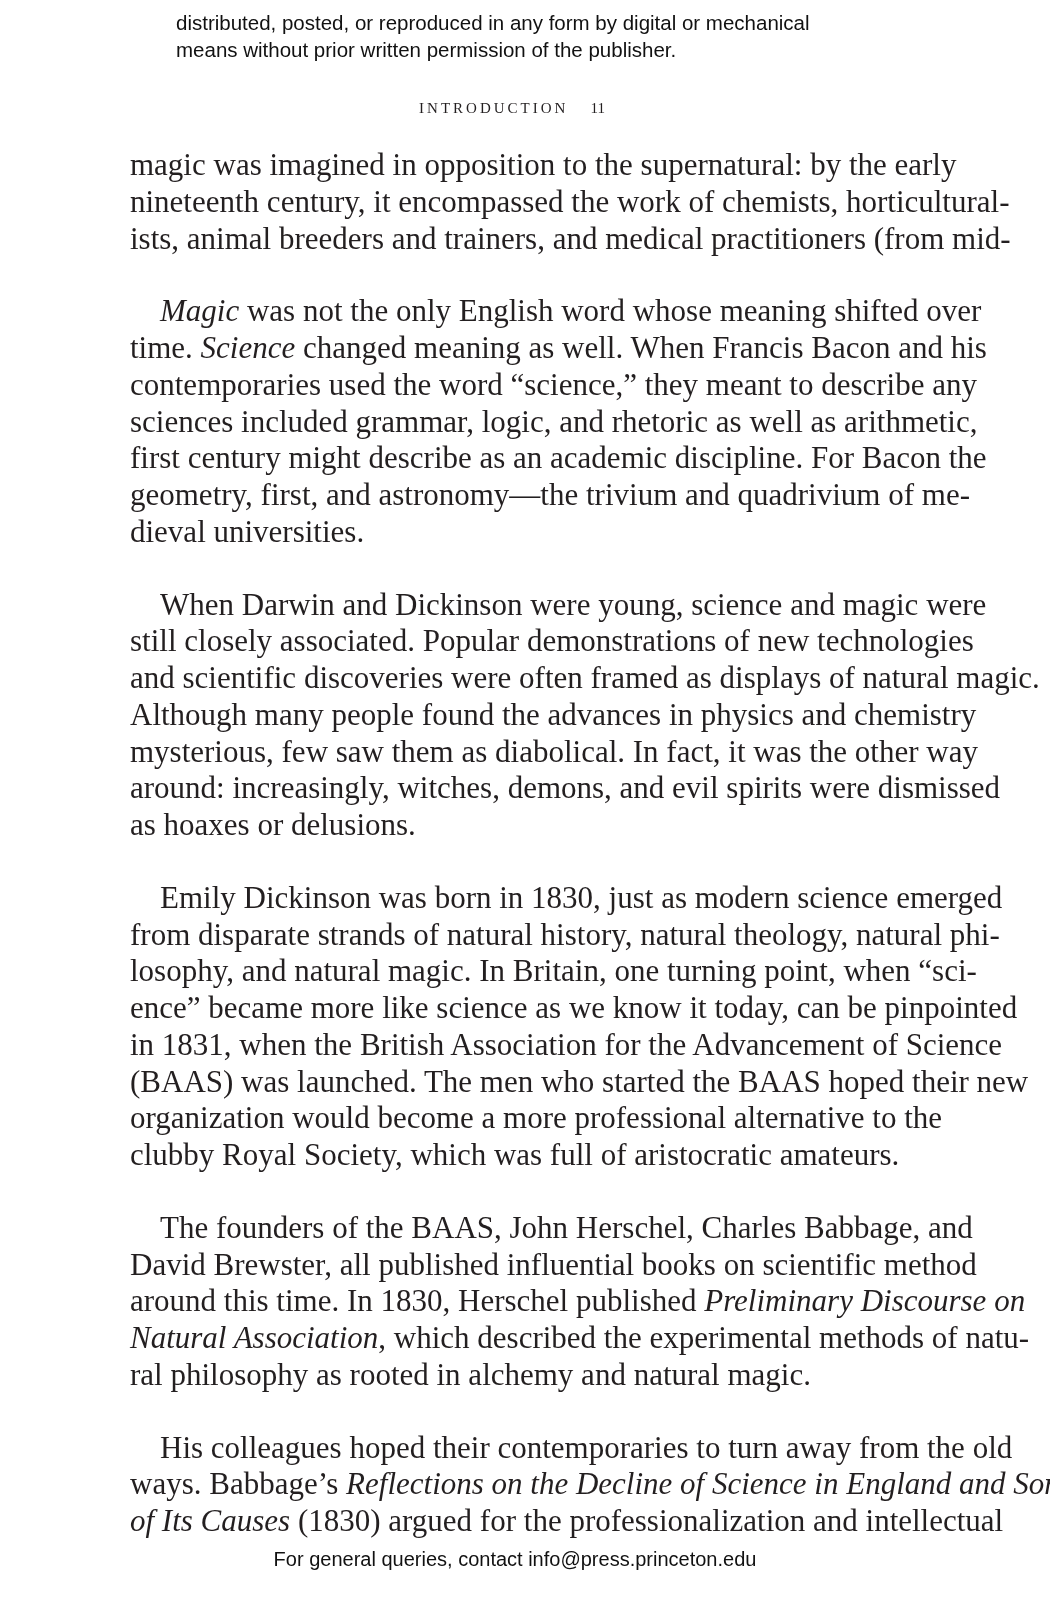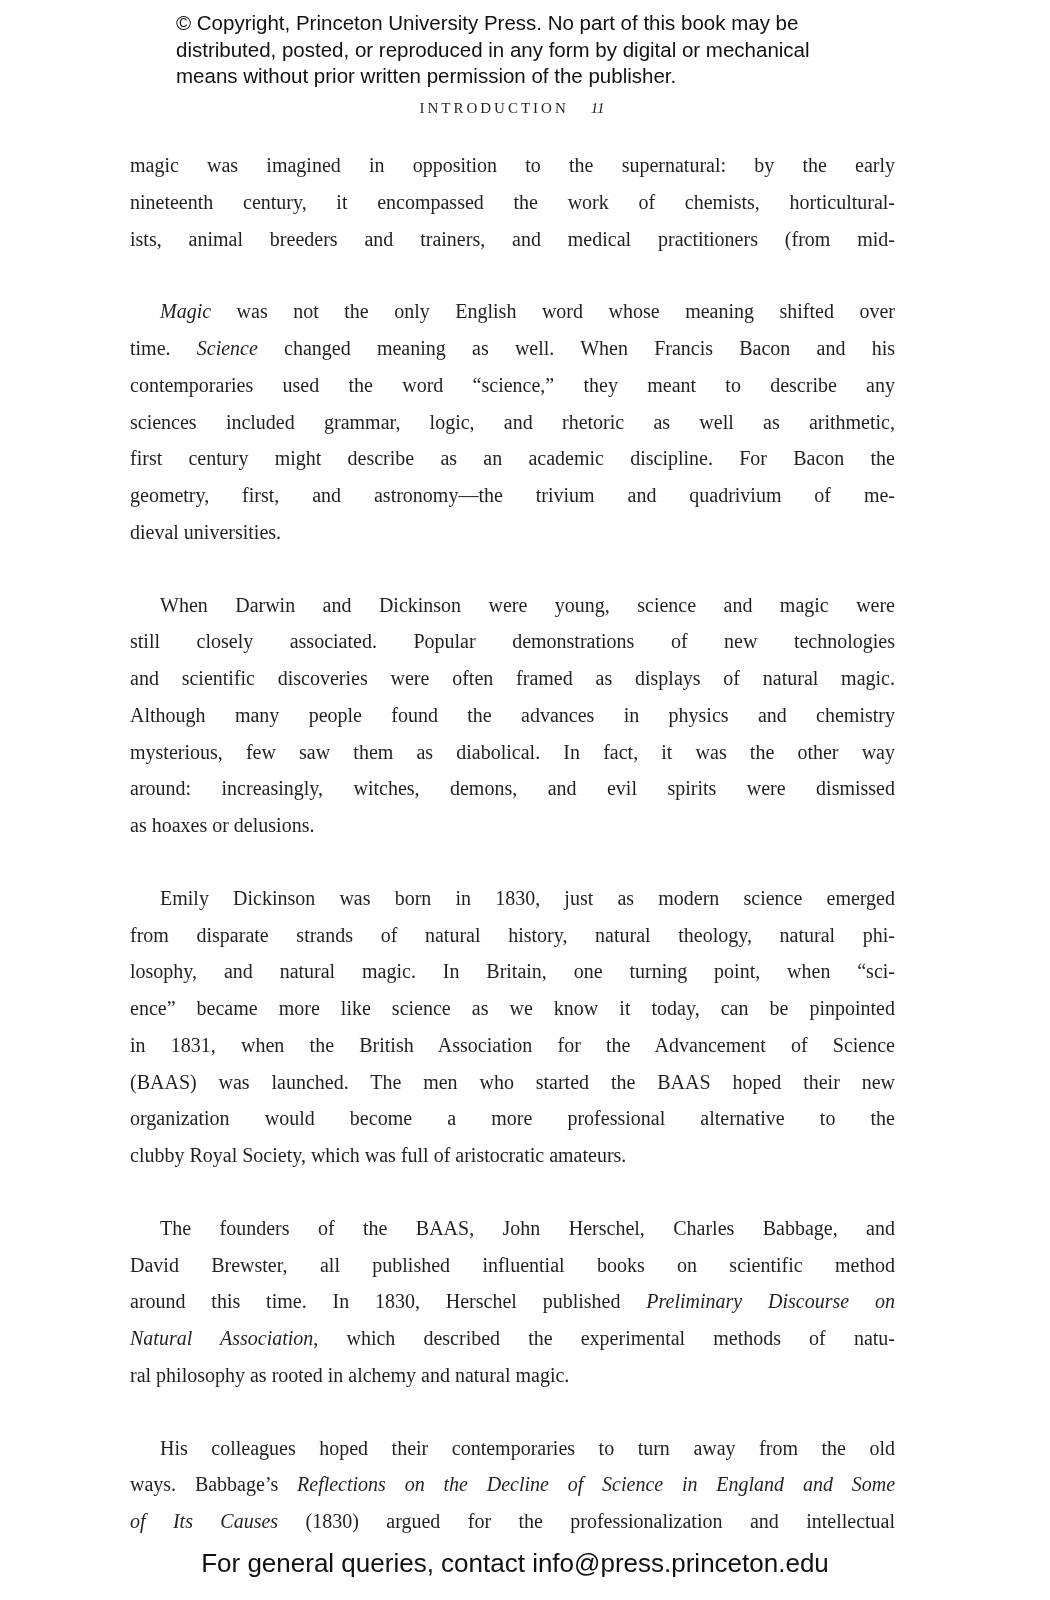--- a/index.html
+++ b/index.html
@@ -32,29 +32,28 @@
     width: 1024px;
     text-align: center;
     font-family: "Liberation Serif", serif;
     font-size: 15px;
     letter-spacing: 3px;
     color: #231f20;
   }
   .running-head .folio {
     margin-left: 22px;
     letter-spacing: 0;
-    font-style: italic;
   }
   .body-text {
     position: absolute;
     left: 130px;
     top: 147px;
     width: 765px;
     font-family: "Liberation Serif", serif;
-    font-size: 20px;
+    font-size: 31px;
     line-height: 36.75px;
     color: #231f20;
   }
   .line {
     display: block;
     white-space: nowrap;
     text-align: justify;
     text-align-last: justify;
     height: 36.75px;
     overflow: visible;
@@ -67,29 +66,28 @@
     margin-top: 36px;
   }
   .line i { font-style: italic; }
   .footer {
     position: absolute;
     left: 0;
     top: 1548px;
     width: 1030px;
     text-align: center;
     font-family: "Liberation Sans", sans-serif;
-    font-size: 26px;
+    font-size: 20px;
     color: #111111;
   }
 </style>
 </head>
 <body>
 
 <div class="copyright">
-  <div>© Copyright, Princeton University Press. No part of this book may be</div>
   <div>distributed, posted, or reproduced in any form by digital or mechanical</div>
   <div>means without prior written permission of the publisher.</div>
 </div>
 
 <div class="running-head">
   <span>INTRODUCTION</span><span class="folio">11</span>
 </div>
 
 <div class="body-text">
 

